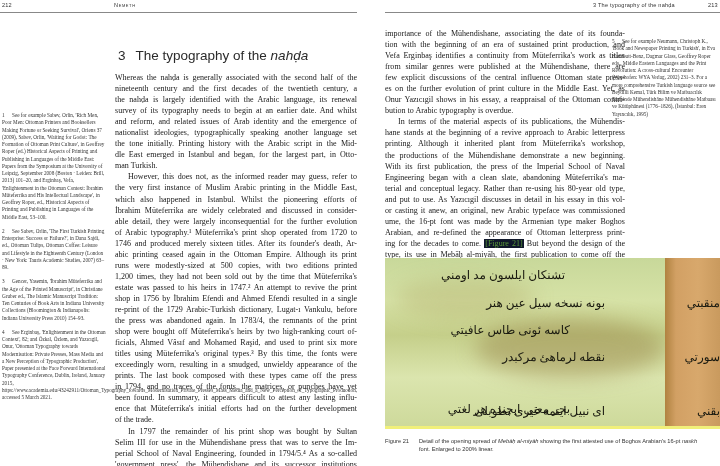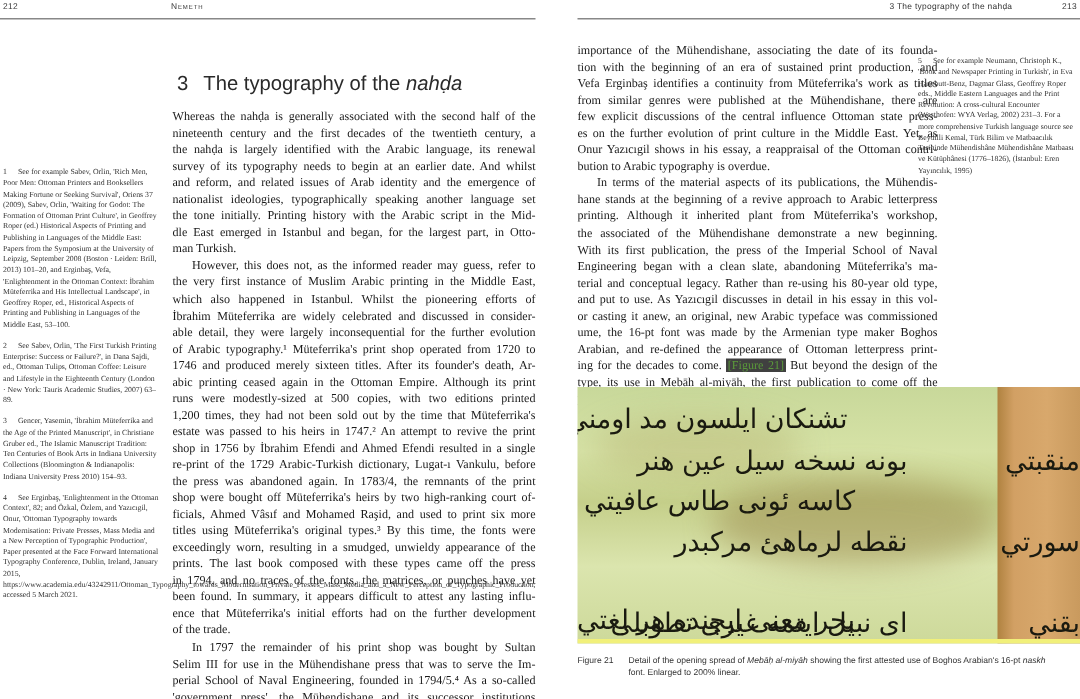--- a/index.html
+++ b/index.html
@@ -14,32 +14,32 @@
   .runhead { position:absolute; top:2px; font-family:"Liberation Sans",sans-serif; font-size:5.6px; color:#333; letter-spacing:0.2px; }
   .rule { position:absolute; top:12px; height:0; border-top:0.8px solid #888; }
 
   .chapter-title { position:absolute; left:118px; top:48px; font-family:"Liberation Sans",sans-serif; font-size:13.5px; color:#2a2a2a; white-space:nowrap; }
   .chapter-title .num { margin-right:10px; }
   .chapter-title em { font-style:italic; }
 
   .body { position:absolute; font-family:"Liberation Serif",serif; font-size:8.05px; line-height:11.05px; color:#1a1a1a; text-align:justify; }
   .body .line { display:block; white-space:nowrap; text-align:justify; text-align-last:justify; }
   .body .line.last { text-align-last:left; }
-  .figref { color:#5a9a3a; background:#404040; padding:0 1px; }
+  .figref { color:#5a9a3a; background:#0f172a; padding:0 1px; }
 
   .notes { position:absolute; font-family:"Liberation Serif",serif; font-size:5.2px; line-height:7.25px; color:#333; }
   .note { margin-bottom:7px; }
   .note .n { display:inline-block; width:10px; }
 
   .figure { position:absolute; left:385px; top:258px; width:335px; height:171px; overflow:hidden;
     background:linear-gradient(180deg,#c8d89a 0%,#d6e2a6 25%,#c5cf8a 45%,#dbe5ae 70%,#cdd99a 100%); }
   .figure .stain { position:absolute; border-radius:50%; filter:blur(10px); }
   .figure .page-edge { position:absolute; left:280px; top:0; width:55px; height:171px;
     background:linear-gradient(90deg,#b08240 0%,#d2a064 20%,#d8a86c 60%,#c99a5e 100%); }
-  .figure .ar { position:absolute; font-family:Liberation Sans, sans-serif; color:#1a1a10; font-size:18px; direction:rtl; white-space:nowrap;text-align:right; }
+  .figure .ar { position:absolute; font-family:Liberation Serif, serif; color:#1a1a10; font-size:12px; direction:rtl; white-space:nowrap;text-align:right; }
   .figure .bottomline { position:absolute; left:0; bottom:0; width:335px; height:3px; background:#f1f07a; }
 
   .caption { position:absolute; left:385px; top:437px; font-family:"Liberation Sans",sans-serif; font-size:5.7px; line-height:8px; color:#333; width:320px; }
   .caption .label { position:absolute; left:0; top:0; }
   .caption .text { position:absolute; left:34px; top:0; width:290px; }
   .caption em { font-style:italic; }
 </style>
 </head>
 <body>
 
@@ -109,21 +109,21 @@
       <span class="line">tion with the beginning of an era of sustained print production, and</span>
       <span class="line">Vefa Erginbaş identifies a continuity from Müteferrika's work as titles</span>
       <span class="line">from similar genres were published at the Mühendishane, there are</span>
       <span class="line">few explicit discussions of the central influence Ottoman state press-</span>
       <span class="line">es on the further evolution of print culture in the Middle East. Yet, as</span>
       <span class="line">Onur Yazıcıgil shows in his essay, a reappraisal of the Ottoman contri-</span>
       <span class="line last">bution to Arabic typography is overdue.</span>
       <span class="line" style="text-indent: 13px;">In terms of the material aspects of its publications, the Mühendis-</span>
       <span class="line">hane stands at the beginning of a revive approach to Arabic letterpress</span>
       <span class="line">printing. Although it inherited plant from Müteferrika's workshop,</span>
-      <span class="line">the associated of the Mühendishane demonstrate a new beginning.</span>
+      <span class="line">the productions of the Mühendishane demonstrate a new beginning.</span>
       <span class="line">With its first publication, the press of the Imperial School of Naval</span>
       <span class="line">Engineering  began with a clean slate, abandoning Müteferrika's ma-</span>
       <span class="line">terial and conceptual legacy. Rather than re-using his 80-year old type,</span>
       <span class="line">and put to use. As Yazıcıgil discusses in detail in his essay in this vol-</span>
       <span class="line">or casting it anew, an original, new Arabic typeface was commissioned</span>
       <span class="line">ume, the 16-pt font was made by the Armenian type maker Boghos</span>
       <span class="line">Arabian, and re-defined the appearance of Ottoman letterpress print-</span>
       <span class="line"><span>ing for the decades to come. </span><span class="figref">[Figure 21]</span><span> But beyond the design of the</span></span>
       <span class="line">type, its use in Mebāḥ al-miyāh, the first publication to come off the</span>
       <span class="line last">press of the Mühendishane, merits our attention.</span>

